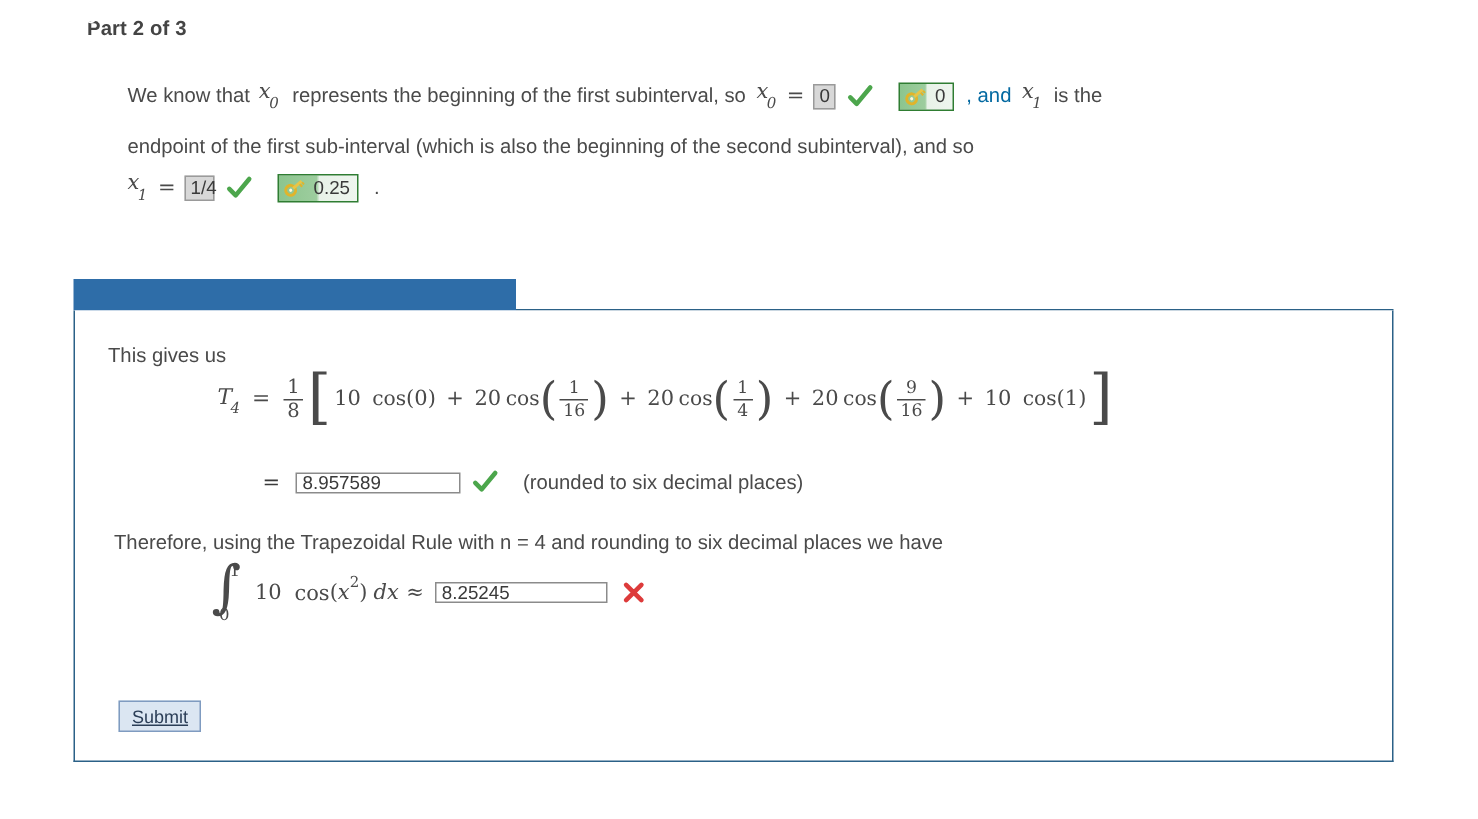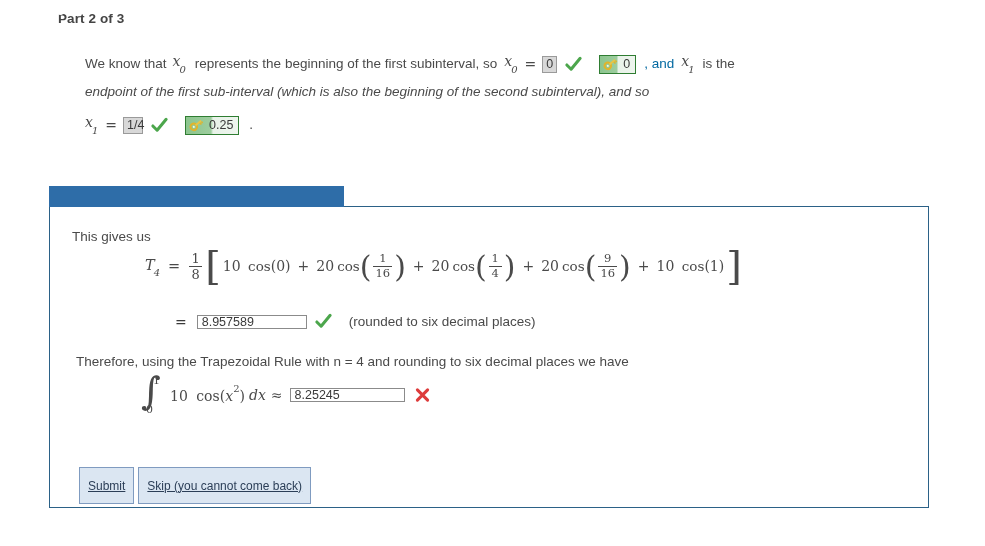--- a/index.html
+++ b/index.html
@@ -48,23 +48,22 @@
     top: 51px;
     display: flex;
     align-items: center;
     height: 26px;
   }
   #p2-line2 {
     position: absolute;
     left: 85px;
     top: 83px;
     display: flex;
-    align-items: flex-end;
+    align-items: flex-start;
     height: 24px;
-    font-style: italic;
   }
   #p2-line3 {
     position: absolute;
     left: 85px;
     top: 112px;
     display: flex;
     align-items: center;
     height: 26px;
   }
 
@@ -397,24 +396,24 @@
     align-items: center;
     gap: 4px;
   }
   .ui-button {
     background: #dbe6f2;
     border: 1px solid #7f9bc0;
     color: #2b3e57;
     font-family: "Liberation Sans", sans-serif;
     font-size: 12px;
     padding: 2px 8px;
-    height: 37px;
+    height: 21px;
     box-sizing: border-box;
     display: inline-flex;
-    align-items: center;
+    align-items: flex-end;
     cursor: pointer;
   }
   .ui-button span {
     text-decoration: underline;
   }
 </style>
 </head>
 <body>
 
 <div id="part2-section">
@@ -582,16 +581,13 @@
     <svg viewBox="0 0 20 20" width="17" height="18" aria-hidden="true">
       <path d="M4 4 L16 16 M16 4 L4 16" fill="none" stroke="#dd3b3b" stroke-width="3.6" stroke-linecap="round"></path>
     </svg>
   </span>
 </div>
 
 <div id="button-row">
   <button class="ui-button">
     <span>Submit</span>
   </button>
-  <button class="ui-button">
-    <span>Skip (you cannot come back)</span>
-  </button>
 </div>
 
 </body></html>

